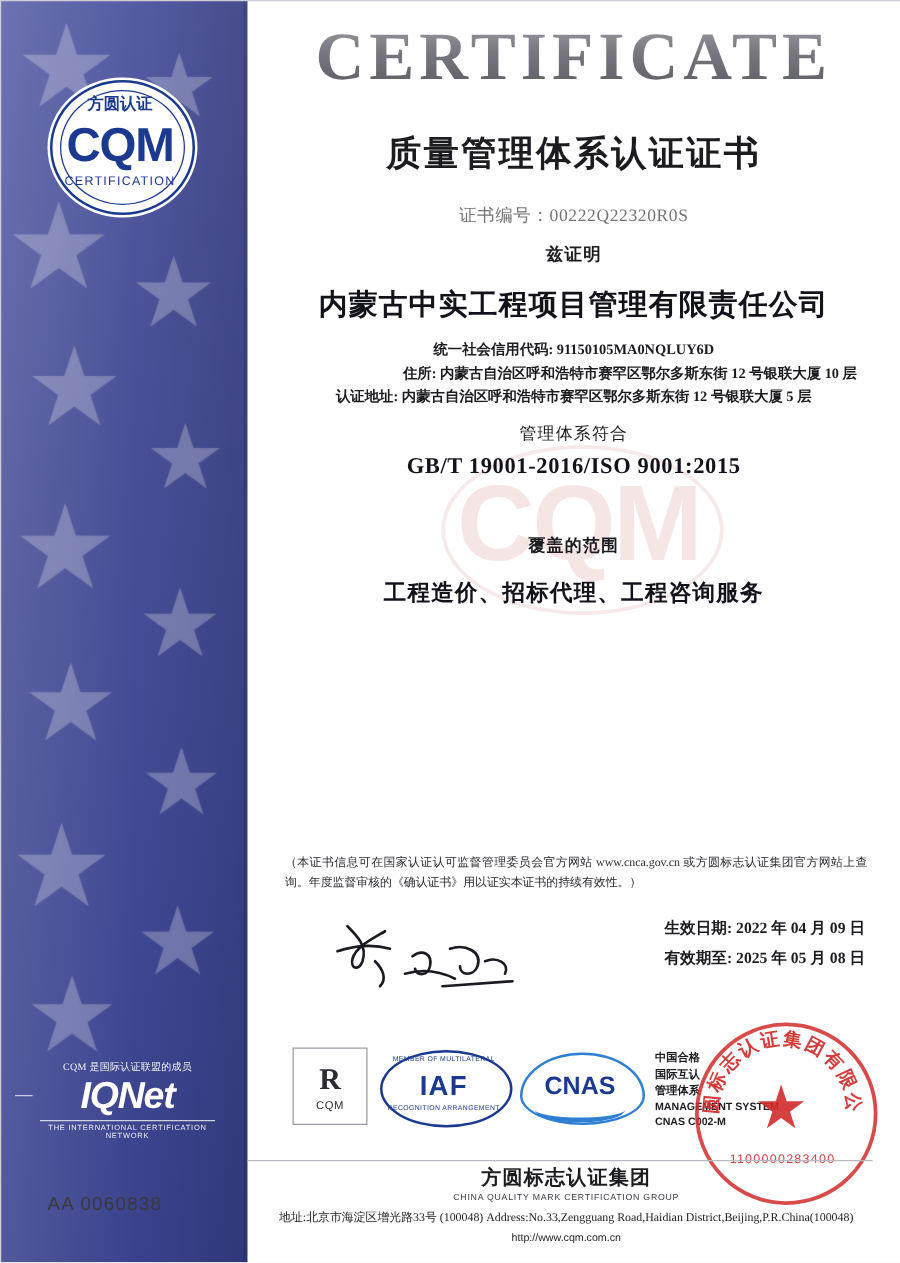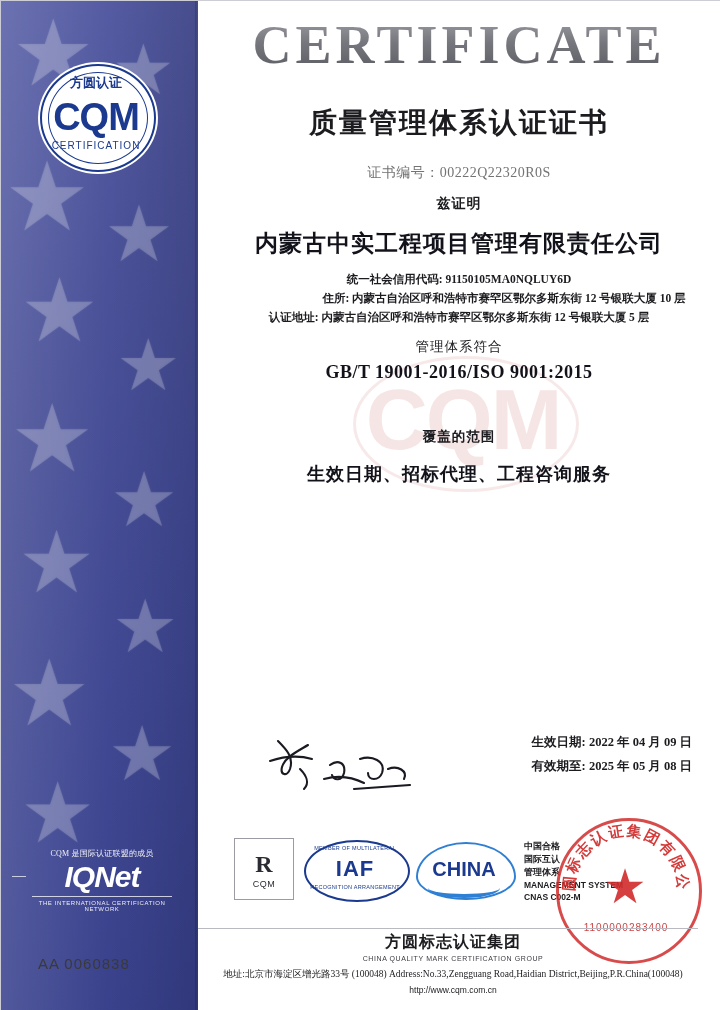--- a/index.html
+++ b/index.html
@@ -585,22 +585,23 @@
     <div class="hereby">兹证明</div>
     <div class="company">内蒙古中实工程项目管理有限责任公司</div>
     <div class="credit-code">统一社会信用代码: 91150105MA0NQLUY6D</div>
     <div class="addr1">住所: 内蒙古自治区呼和浩特市赛罕区鄂尔多斯东街 12 号银联大厦 10 层</div>
     <div class="addr2">认证地址: 内蒙古自治区呼和浩特市赛罕区鄂尔多斯东街 12 号银联大厦 5 层</div>
 
     <div class="std-label">管理体系符合</div>
     <div class="std-value">GB/T 19001-2016/ISO 9001:2015</div>
 
     <div class="scope-label">覆盖的范围</div>
-    <div class="scope-value">生效日期、招标代理、工程咨询服务</div>
-
+    <div class="scope-value">工程造价、招标代理、工程咨询服务</div>
+
+    <div class="disclaimer">（本证书信息可在国家认证认可监督管理委员会官方网站 www.cnca.gov.cn 或方圆标志认证集团官方网站上查询。年度监督审核的《确认证书》用以证实本证书的持续有效性。）</div>
 
     <div class="date-row date-issue">
       <span>生效日期:</span>
       <span>2022 年 04 月 09 日</span>
     </div>
     <div class="date-row date-expiry">
       <span>有效期至:</span>
       <span>2025 年 05 月 08 日</span>
     </div>
 
@@ -627,21 +628,21 @@
 
       <div class="logo-box logo-iaf">
         <div class="iaf-oval"></div>
         <div class="iaf-arc-top">MEMBER OF MULTILATERAL</div>
         <div class="iaf-text">IAF</div>
         <div class="iaf-arc-bottom">RECOGNITION ARRANGEMENT</div>
       </div>
 
       <div class="logo-box logo-cnas">
         <div class="cnas-shape"></div>
-        <div class="cnas-text">CHINA</div>
+        <div class="cnas-text">CNAS</div>
         <div class="cnas-swoosh"></div>
       </div>
 
       <div class="cnas-info">
         <div>中国合格</div>
         <div>国际互认</div>
         <div>管理体系</div>
         <div class="ms">MANAGEMENT SYSTEM</div>
         <div class="ms">CNAS C002-M</div>
       </div>

